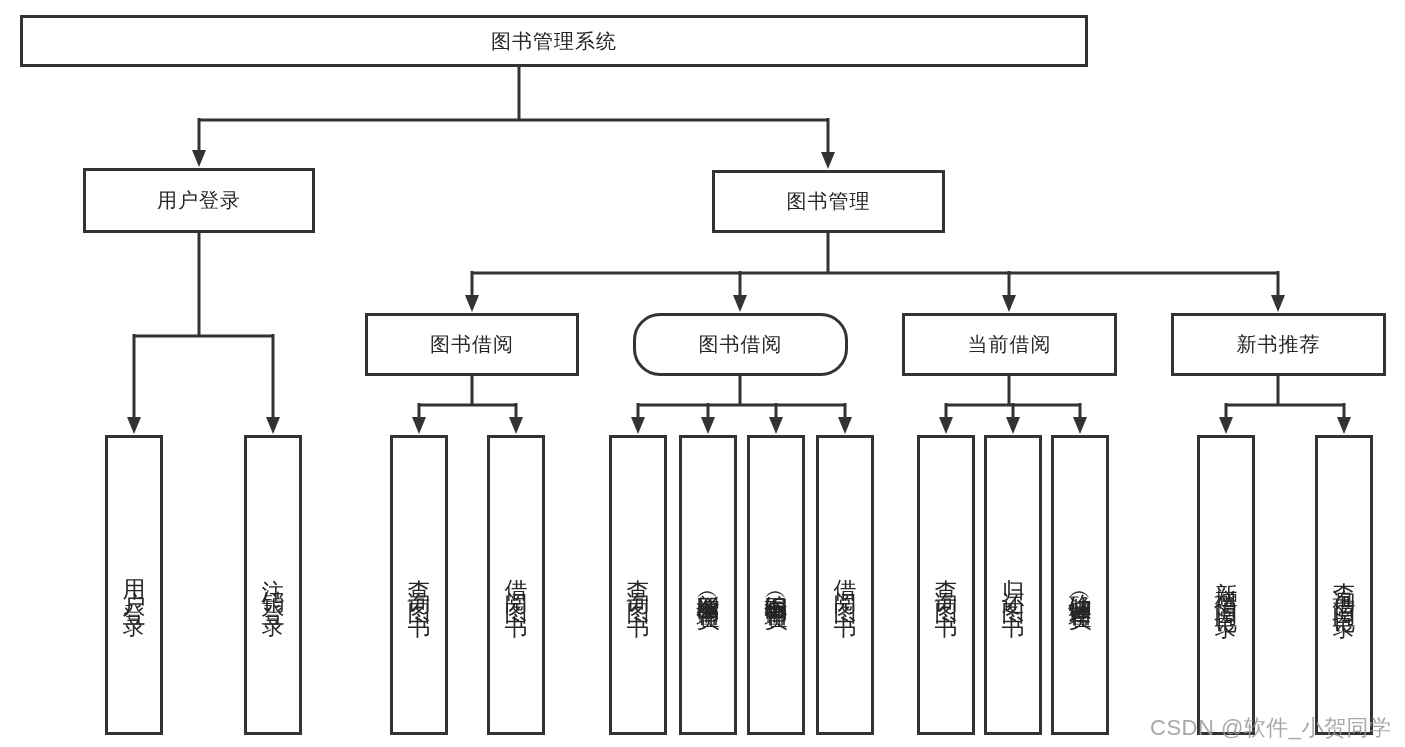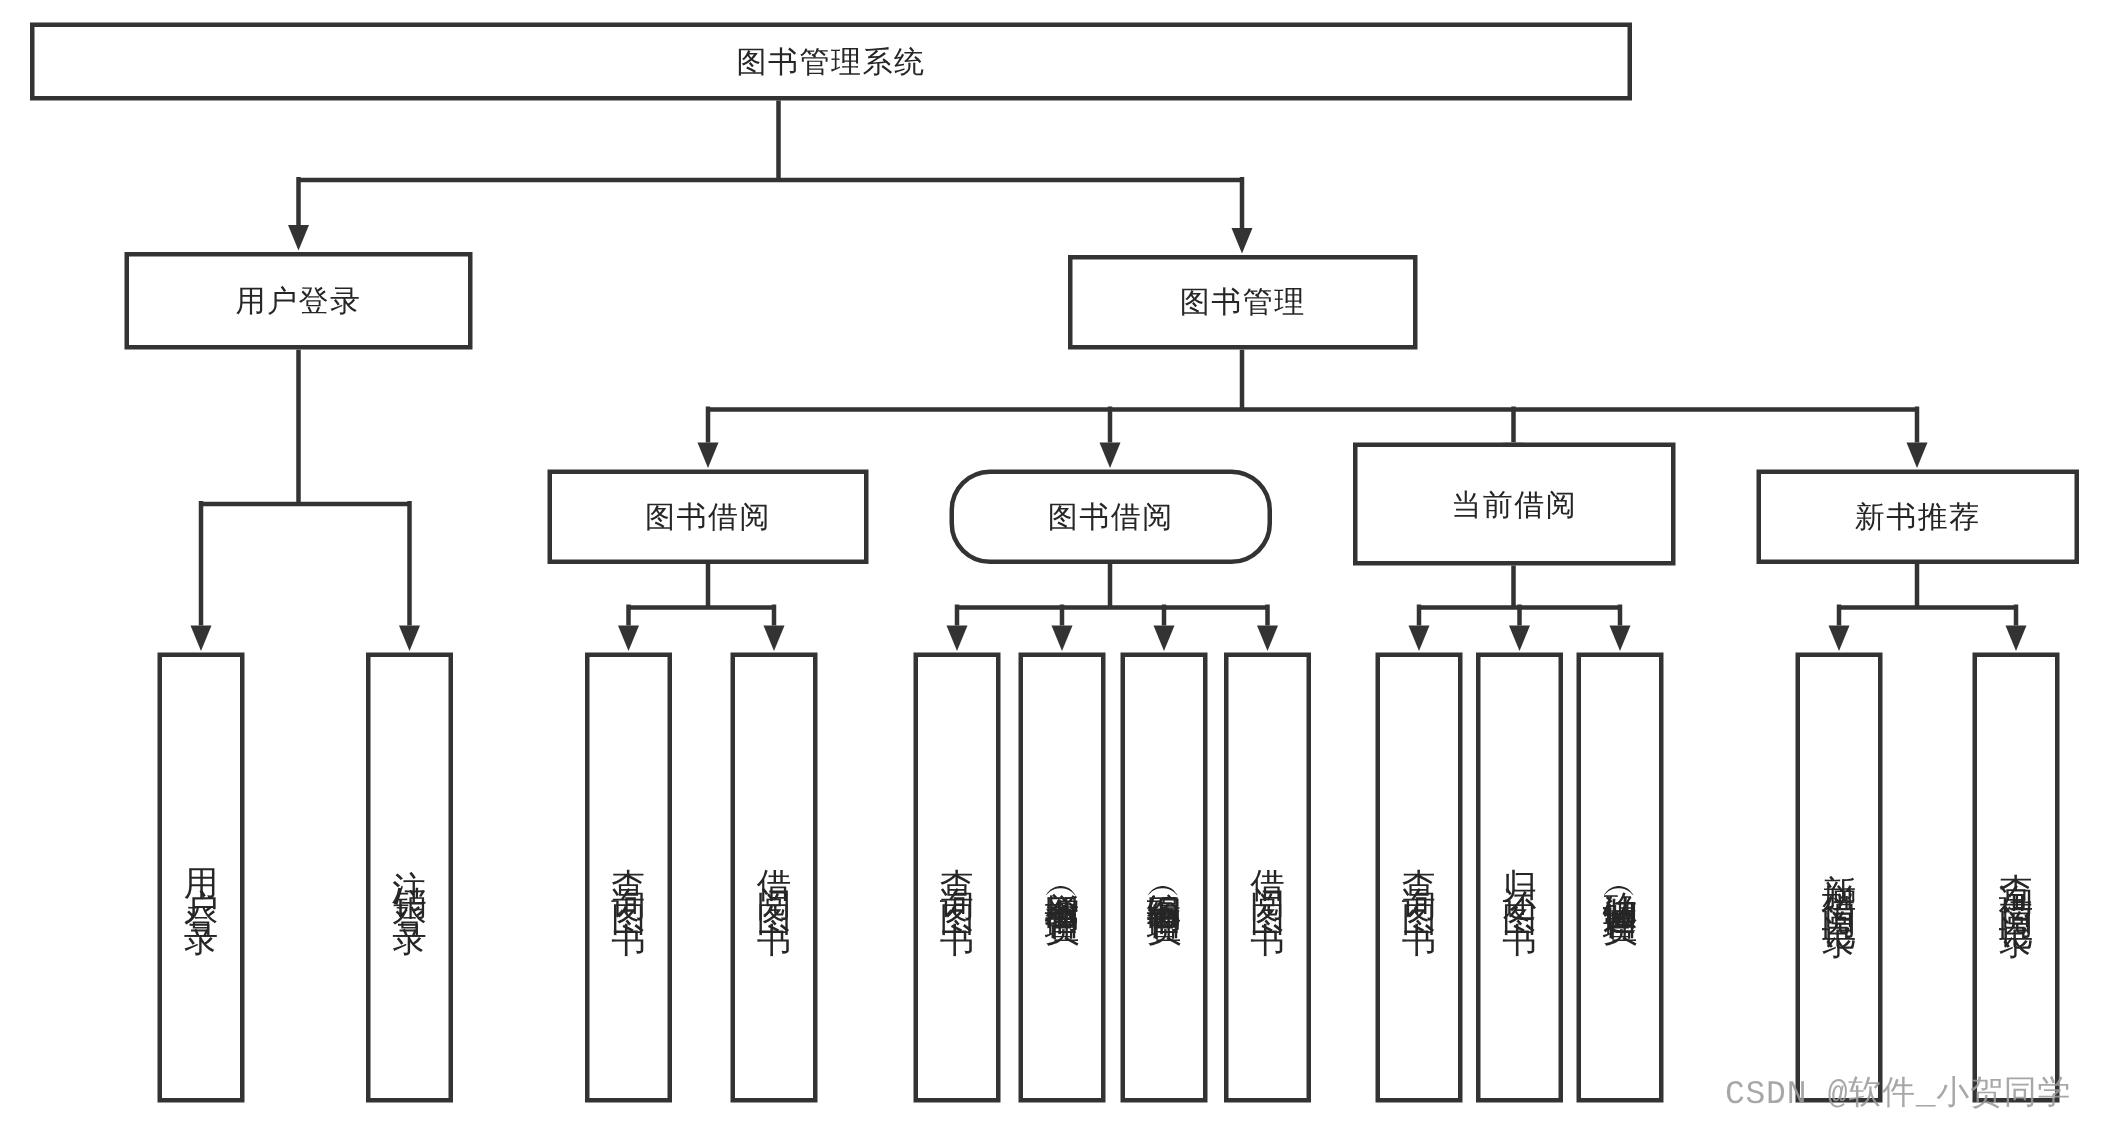--- a/index.html
+++ b/index.html
@@ -37,34 +37,34 @@
   }
   .sp4{letter-spacing:12px;}
   .sp6{letter-spacing:7px;}
   .sp9{letter-spacing:2px;}
   
   .n-root{left:20px;top:15px;width:1068px;height:52px;}
   .n-user{left:83px;top:168px;width:232px;height:65px;}
   .n-book{left:712px;top:170px;width:233px;height:63px;}
   .n-l3-0{left:365px;top:313px;width:214px;height:63px;}
   .n-l3-1{left:633px;top:313px;width:215px;height:63px;border-radius:27px;}
-  .n-l3-2{left:902px;top:295px;width:215px;height:82px;}
+  .n-l3-2{left:902px;top:313px;width:215px;height:63px;}
   .n-l3-3{left:1171px;top:313px;width:215px;height:63px;}
   .leaf{top:435px;width:58px;height:300px;}
   .lf-0{left:105px;}  .lf-1{left:244px;}
   .lf-2{left:390px;}  .lf-3{left:487px;}
   .lf-4{left:609px;}  .lf-5{left:679px;}
   .lf-6{left:747px;}  .lf-7{left:816px;}
   .lf-8{left:917px;}  .lf-9{left:984px;}
   .lf-10{left:1051px;}
   .lf-11{left:1197px;} .lf-12{left:1315px;}
   .watermark{
     position:absolute;left:1150px;top:713px;z-index:3;
     font-size:22px;color:var(--wm);opacity:.88;
-    letter-spacing:.5px;white-space:nowrap;font-family:Liberation Mono, monospace;
+    letter-spacing:.5px;white-space:nowrap;
   }
 </style>
 </head>
 <body>
 
 <div class="canvas">
 
   <svg class="connectors" viewBox="0 0 1405 747" xmlns="http://www.w3.org/2000/svg">
 
     <path class="cline" d="M519 65 V120 M199 120 H828"></path>

